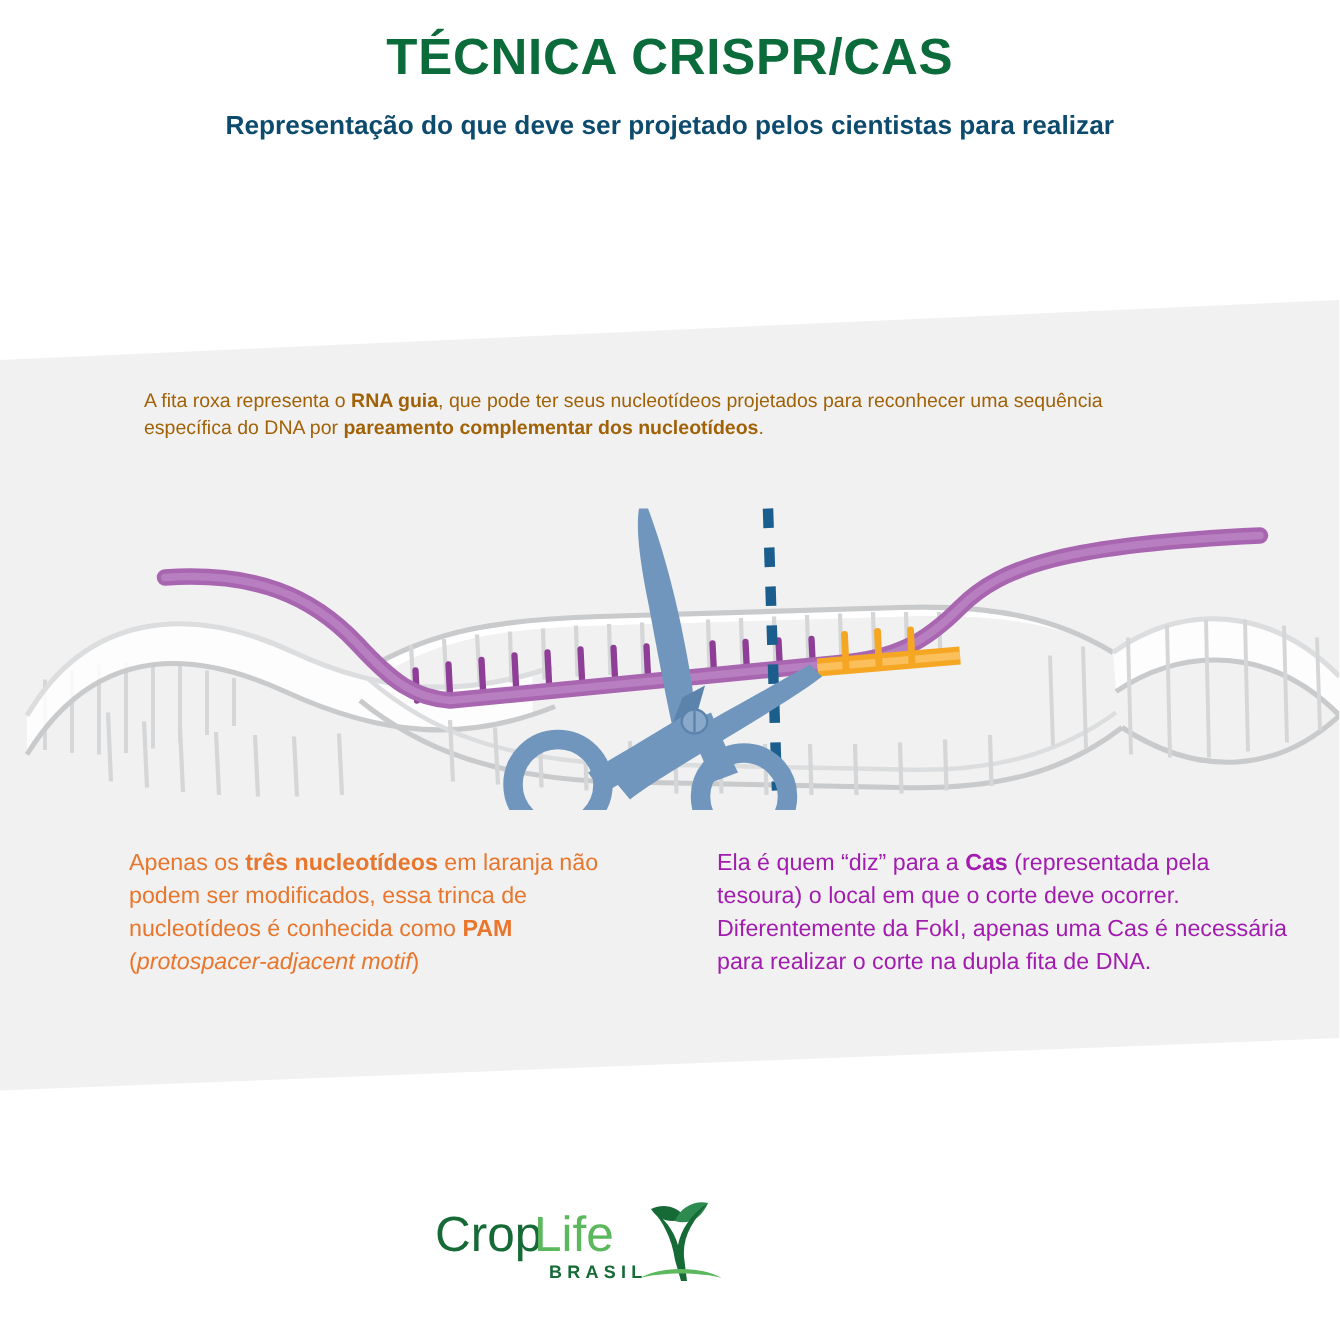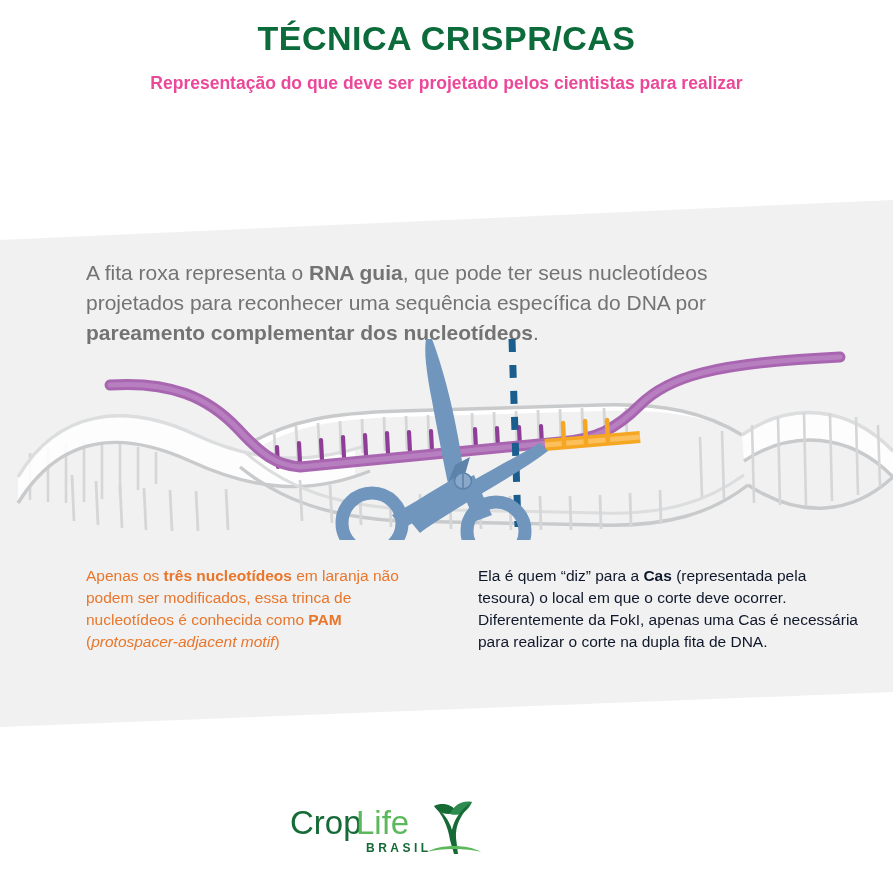--- a/index.html
+++ b/index.html
@@ -20,40 +20,40 @@
 
   
   .header{position:absolute;left:0;top:0;width:893px;text-align:center;}
   .title{
     margin:0;padding-top:20px;
     font-size:34px;font-weight:bold;letter-spacing:.5px;
     color:#0B6B3A;line-height:1.1;
   }
   .subtitle{
     margin:0;padding-top:14px;
-    font-size:17.5px;font-weight:bold;color:#ec4899;
+    font-size:17.5px;font-weight:bold;color:#0c4a6e;
     line-height:1.45;
   }
 
   
   .para{position:absolute;margin:0;line-height:1.42;}
   .para b{font-weight:bold;}
   .para i{text-align:right;}
 
   #p-top{
-    left:86px;top:258px;width:640px;
-    font-size:21px;color:#737373;
+    left:96px;top:258px;width:640px;
+    font-size:13px;color:#a16207;
   }
   #p-left{
     left:86px;top:565px;width:330px;
     font-size:15.5px;color:#E8762C;
   }
   #p-right{
     left:478px;top:565px;width:380px;
-    font-size:15.5px;color:#0f172a;
+    font-size:15.5px;color:#a21caf;
   }
 
   
   #art{position:absolute;left:0;top:325px;width:893px;height:215px;}
 
   
   #logo{position:absolute;left:0;top:788px;width:763px;text-align:center;}
 </style>
 </head>
 <body>

